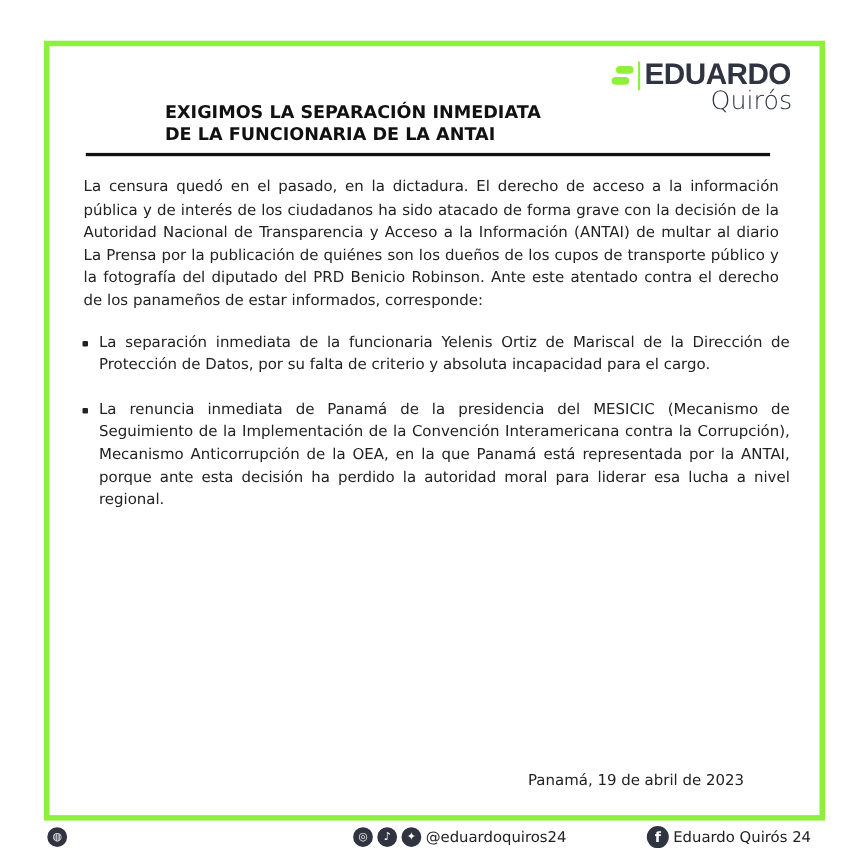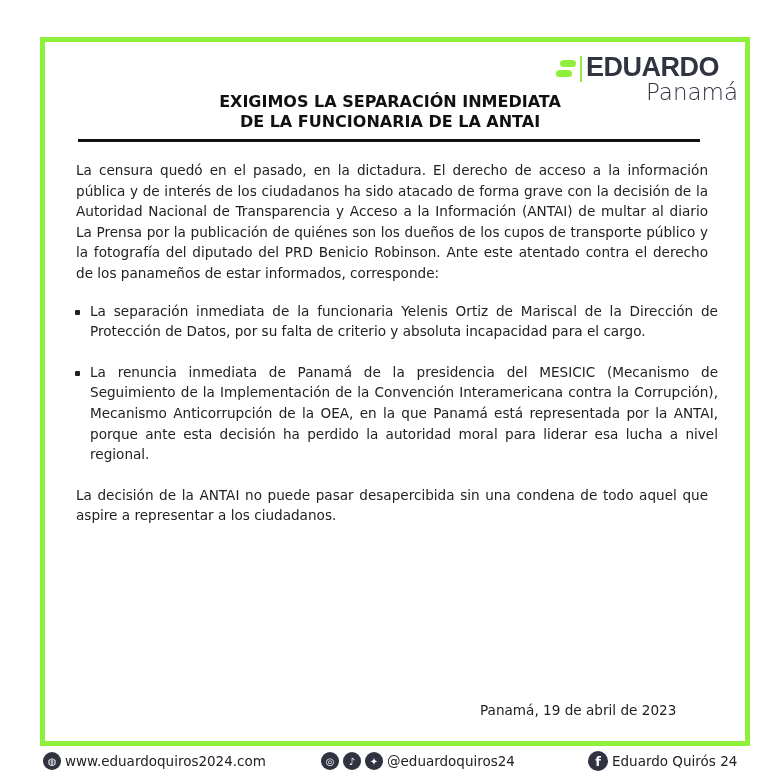--- a/index.html
+++ b/index.html
@@ -19,21 +19,21 @@
     .logo-sep { position: absolute; left: 24px; top: 4px; width: 2px; height: 26px; background: #8ef03b; }
     .logo-name {
       position: absolute; left: 30px; top: 0px; font-family: "Liberation Sans", sans-serif;
       font-weight: bold; font-size: 27px; color: #2f3440; letter-spacing: -0.5px;
     }
     .logo-sub {
       position: absolute; left: 90px; top: 27px; font-family: "DejaVu Sans", sans-serif;
       font-weight: 300; font-size: 23px; color: #2f3440;
     }
     .title {
-      position: absolute; left: 150px; top: 92px; width: 480px; text-align: center;
+      position: absolute; left: 150px; top: 92px; width: 480px; text-align: left;
       font-family: "DejaVu Sans", sans-serif; font-weight: bold; font-size: 16px; line-height: 20px;
       color: #111;
     }
     .rule { position: absolute; left: 78px; top: 139px; width: 622px; height: 3px; background: #111; }
     .body {
       position: absolute; left: 66px; top: 150px; width: 652px;
       font-size: 13.6px; line-height: 20.6px; text-align: justify; color: #222;
     }
     .body p { margin: 10px; }
     .body p.gap { margin-top: 20px; }
@@ -56,44 +56,42 @@
 
 <div class="frame"></div>
 
 <div class="logo">
   <div class="logo-bars">
       <span class="b1"></span>
       <span class="b2"></span>
     </div>
   <div class="logo-sep"></div>
   <div class="logo-name">EDUARDO</div>
-  <div class="logo-sub">Panamá</div>
+  <div class="logo-sub">Quirós</div>
 </div>
 
 <div class="title">
   <div>EXIGIMOS LA SEPARACIÓN INMEDIATA</div>
   <div>DE LA FUNCIONARIA DE LA ANTAI</div>
 </div>
 <div class="rule"></div>
 
 <div class="body">
   <p>La censura quedó en el pasado, en la dictadura. El derecho de acceso a la información pública y de interés de los ciudadanos ha sido atacado de forma grave con la decisión de la Autoridad Nacional de Transparencia y Acceso a la Información (ANTAI) de multar al diario La Prensa por la publicación de quiénes son los dueños de los cupos de transporte público y la fotografía del diputado del PRD Benicio Robinson. Ante este atentado contra el derecho de los panameños de estar informados, corresponde:</p>
   <ul>
     <li>La separación inmediata de la funcionaria Yelenis Ortiz de Mariscal de la Dirección de Protección de Datos, por su falta de criterio y absoluta incapacidad para el cargo.</li>
     <li>La renuncia inmediata de Panamá de la presidencia del MESICIC (Mecanismo de Seguimiento de la Implementación de la Convención Interamericana contra la Corrupción), Mecanismo Anticorrupción de la OEA, en la que Panamá está representada por la ANTAI, porque ante esta decisión ha perdido la autoridad moral para liderar esa lucha a nivel regional.</li>
   </ul>
-  <p class="gap">La decisión de la ANTAI no puede pasar desapercibida sin una condena de todo aquel que aspire a representar a los ciudadanos.</p>
 </div>
 
 <div class="date">Panamá, 19 de abril de 2023</div>
 
 <div class="footer">
   <div class="fitem" style="left:43px;">
     <span class="ico">◍</span>
-    <span>www.eduardoquiros2024.com</span>
   </div>
   <div class="fitem" style="left:321px;">
     <span class="ico">◎</span>
     <span class="ico">♪</span>
     <span class="ico">✦</span>
     <span>@eduardoquiros24</span>
   </div>
   <div class="fitem" style="left:588px;">
     <span class="ico" style="width:20px;height:20px;font-size:13px;">f</span>
     <span>Eduardo Quirós 24</span>

